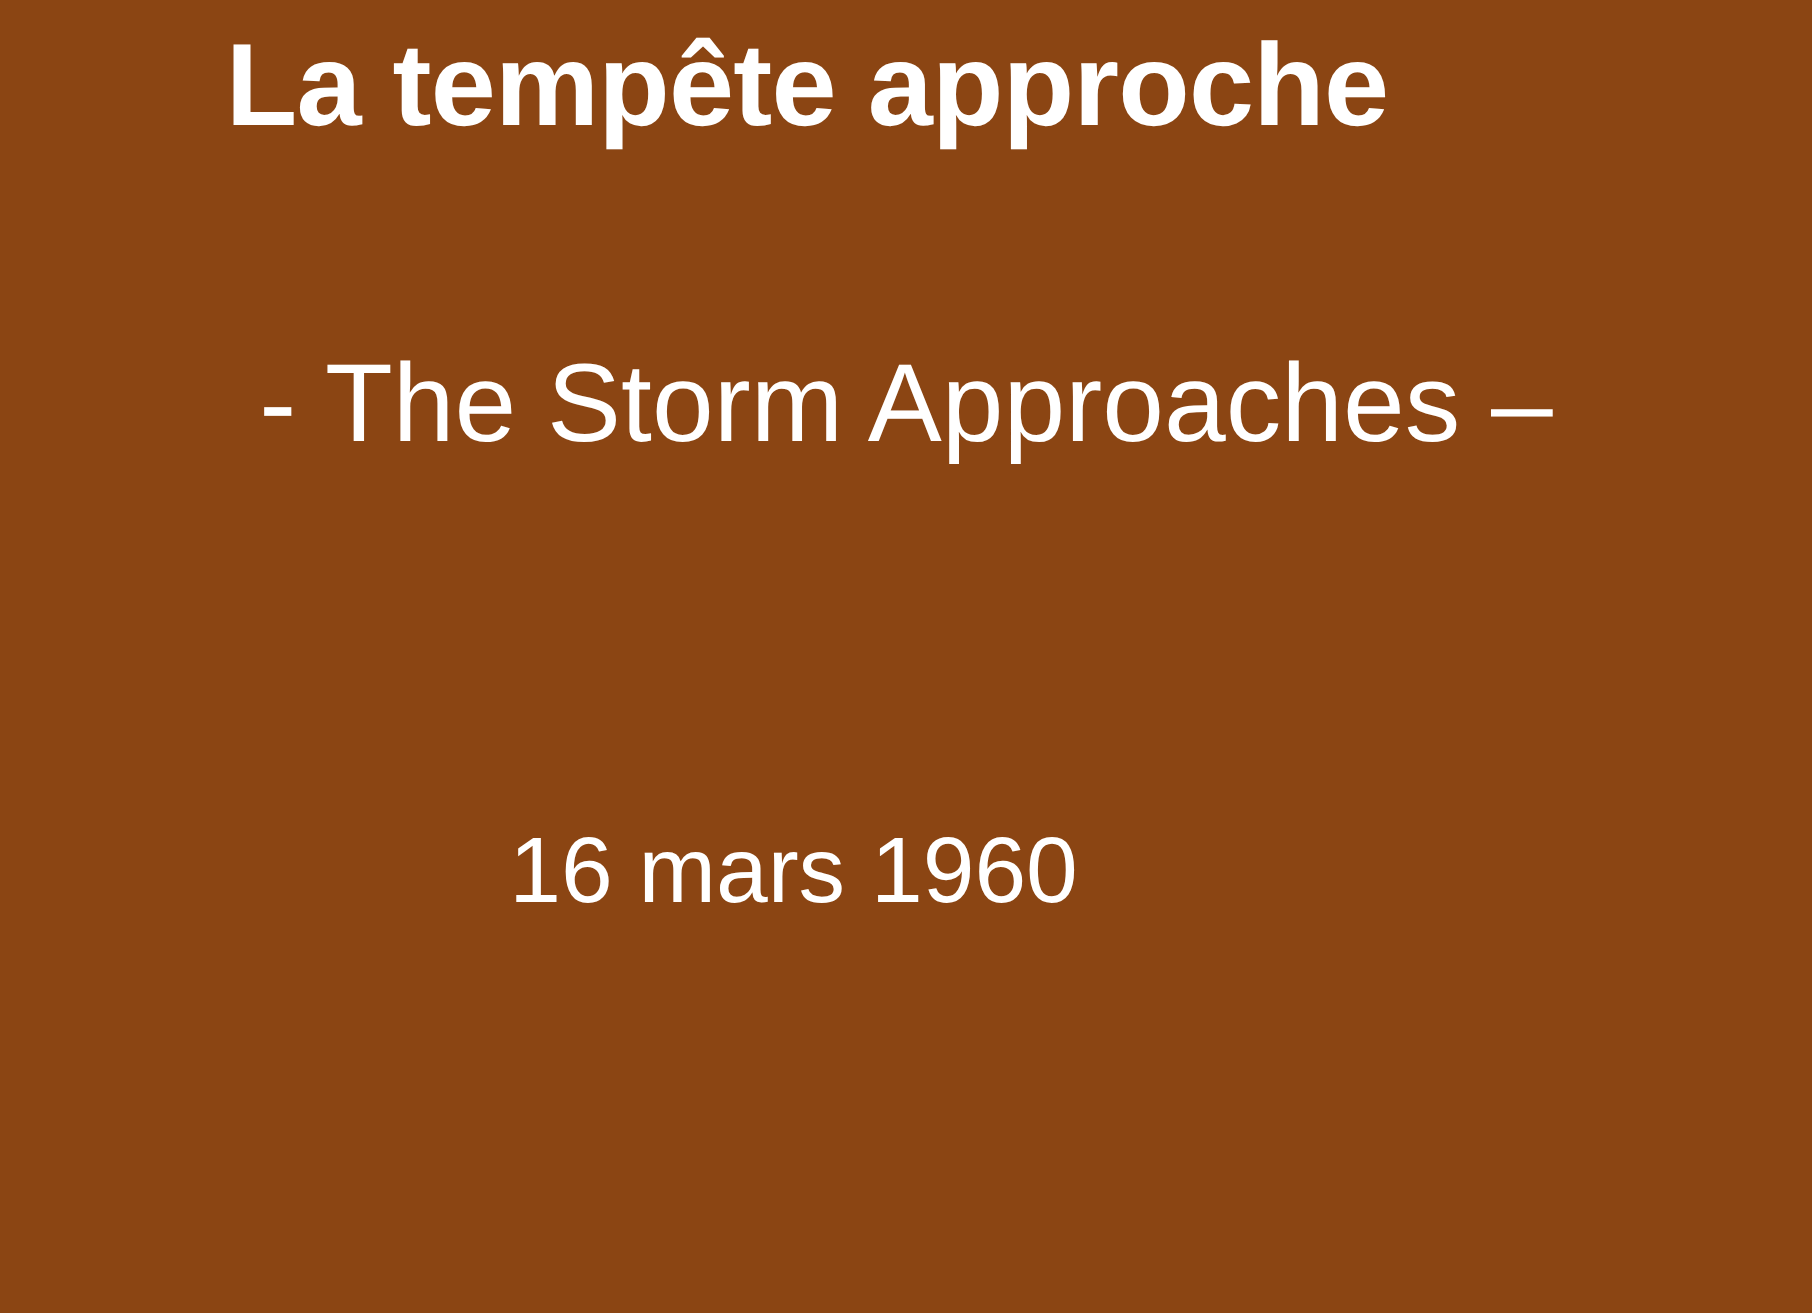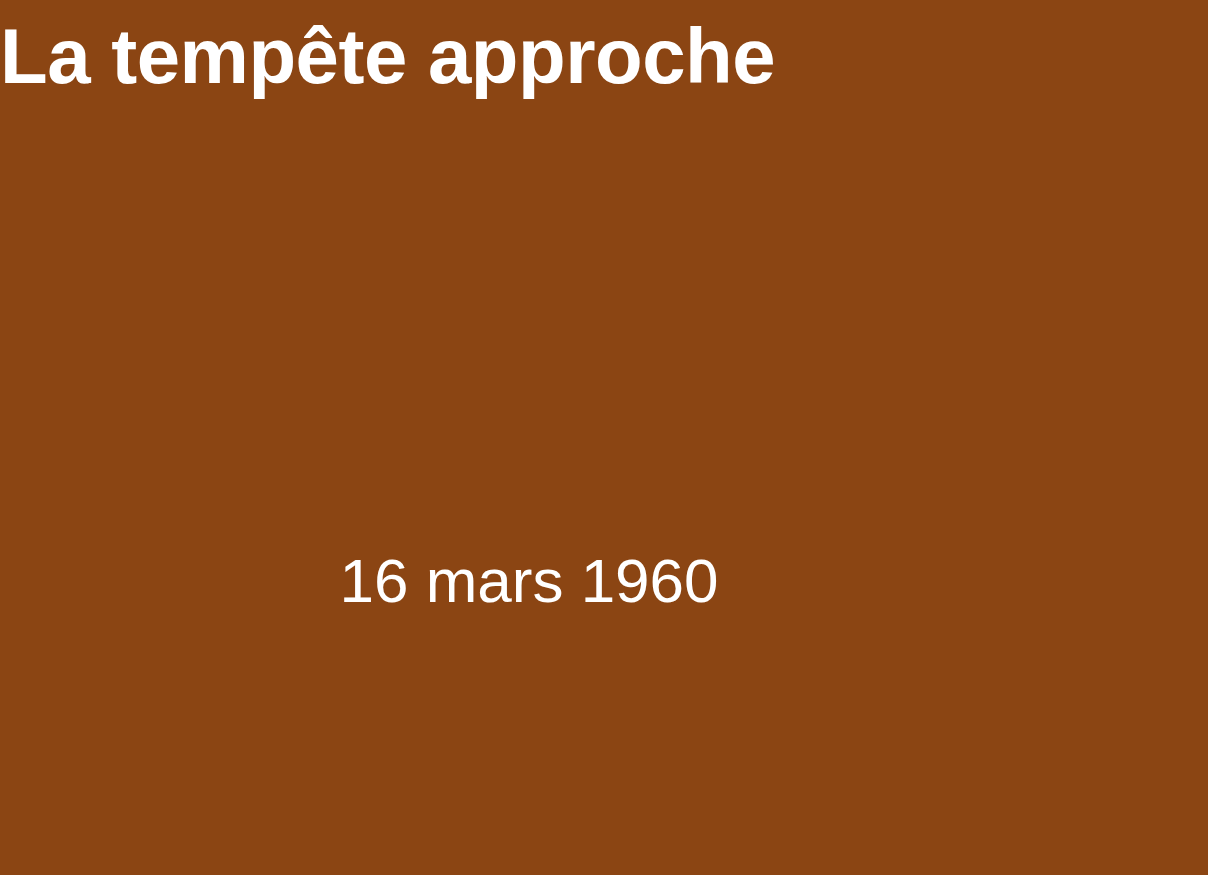--- a/index.html
+++ b/index.html
@@ -21,21 +21,21 @@
     background: #8B4513;
     box-sizing: border-box;
   }
 
   
   .title-block {
     position: absolute;
     left: 0;
     top: 14px;
     width: 1076px;
-    text-align: left;
+    text-align: center;
   }
   .slide-title {
     margin: 0;
     padding: 0;
     font-family: "Liberation Sans", sans-serif;
     font-size: 78px;
     font-weight: bold;
     line-height: 1.08;
     color: #FFFFFF;
     letter-spacing: -0.5px;
@@ -83,18 +83,21 @@
 </style>
 </head>
 <body>
 
 <div id="slide" style="background: rgb(139, 69, 19);">
 
   <div class="title-block">
     <h1 class="slide-title" style="color: rgb(255, 255, 255);">La tempête approche</h1>
   </div>
 
+  <div class="subtitle-block">
+    <h2 class="slide-subtitle" style="color: rgb(255, 255, 255);">- The Storm Approaches –</h2>
+  </div>
 
   <div class="date-block">
     <p class="slide-date" style="color: rgb(255, 255, 255);">16 mars 1960</p>
   </div>
 
 </div>
 
 </body></html>

